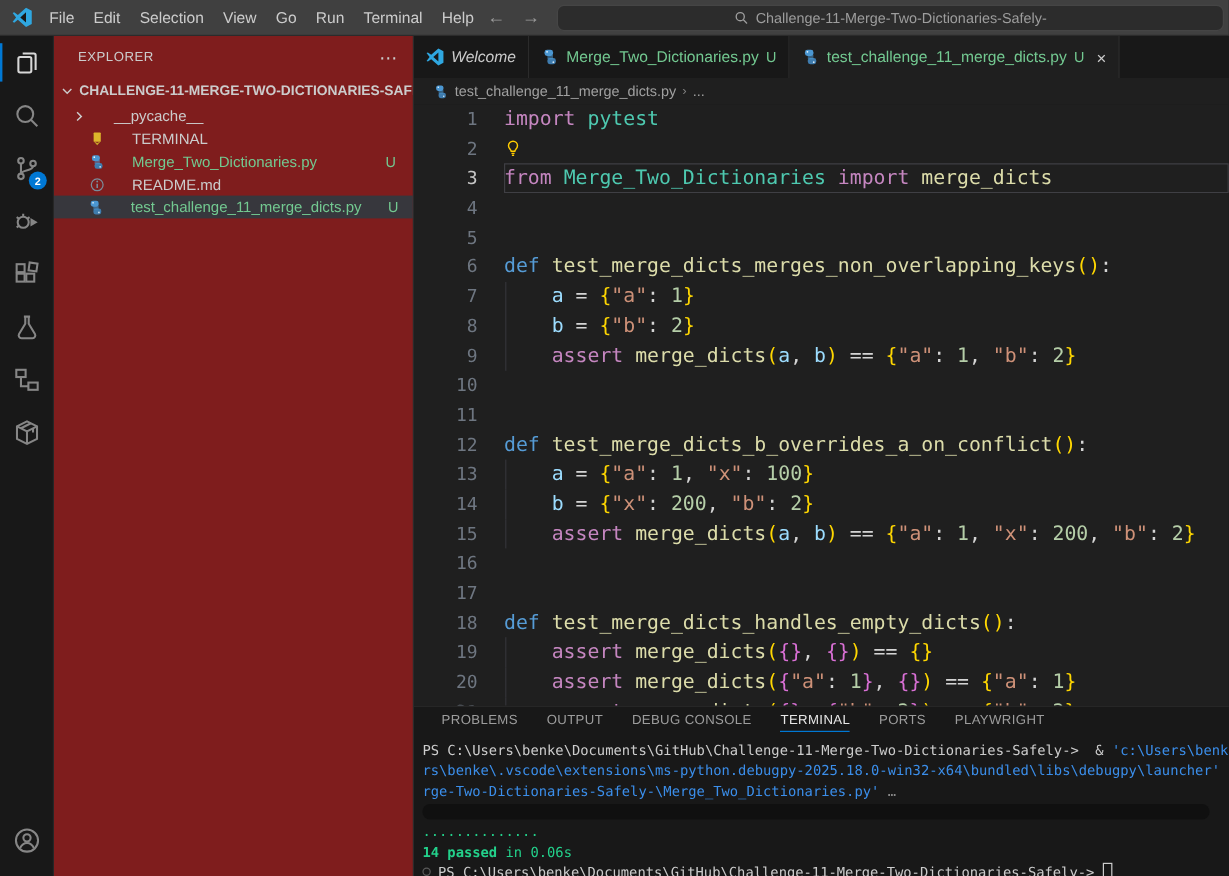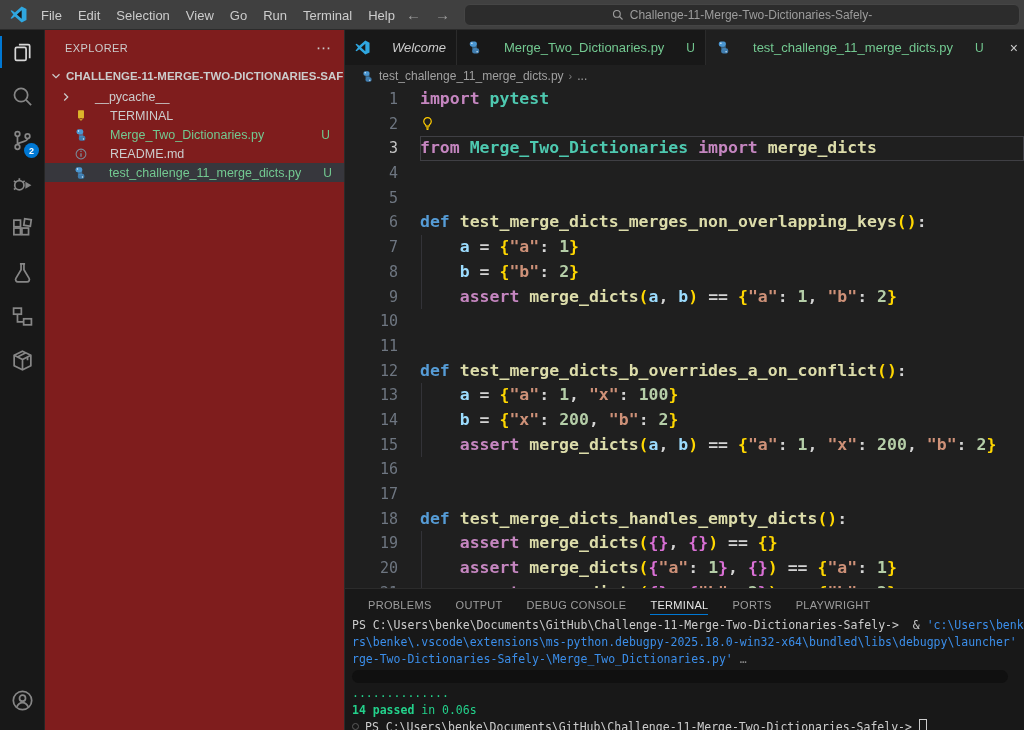--- a/index.html
+++ b/index.html
@@ -49,54 +49,54 @@
   .tree-item .chev { width:14px; display:flex; justify-content:center; color:#cccccc; }
   .tree-item .ficon { width:15px; display:flex; justify-content:center; }
   .tree-item .lbl { color:#cccccc; }
   .tree-item.git .lbl { color:#73C991; }
   .tree-item .gbadge { margin-left:auto; margin-right:14px; color:#73C991; font-size:12px; }
   .chev svg { width:14px; height:14px; }
 
   
   .editorgroup { flex:1; display:flex; flex-direction:column; min-width:0; }
   .tabsbar { height:35px; background:#181818; display:flex; flex:none; }
-  .tab { display:flex; align-items:center; gap:22px; padding:0 10px; font-size:13px;
+  .tab { display:flex; align-items:center; gap:6px; padding:0 10px; font-size:13px;
     border-right:1px solid #2b2b2b; color:#9d9d9d; background:#181818; cursor:pointer; white-space:nowrap;}
   .tab .ticon { width:15px; height:15px; display:flex; }
   .tab.active { background:#1f1f1f; }
   .tab .tlabel.git { color:#73C991; }
   .tab .tlabel.italic { font-style:italic; color:#cccccc; }
   .tab .tbadge { color:#73C991; font-size:12px; }
   .tab .tclose { color:#cccccc; font-size:14px; margin-left:4px; cursor:pointer; }
 
   .breadcrumbs { height:22px; background:#1f1f1f; display:flex; align-items:center; gap:5px;
     padding-left:16px; font-size:12px; color:#a0a0a0; flex:none; }
   .breadcrumbs .bicon { width:13px; height:13px; display:flex; }
   .bc-sep { color:#808080; font-size:11px; }
 
   
   .code { flex:1; background:#1f1f1f; overflow:hidden; position:relative;
     font-family:"DejaVu Sans Mono","Liberation Mono",monospace; font-size:16.5px; }
   .code-line { display:flex; height:24.7px; line-height:24.7px; white-space:pre; }
   .gutter { width:75px; flex:none; text-align:right; padding-right:22px;
     color:#6e7681; font-size:15px; }
   .code-line.current .gutter { color:#c6c6c6; }
-  .line-content { flex:1; position:relative;font-weight:bold; }
+  .line-content { flex:1; position:relative; }
   .code-line.current .line-content { box-shadow:inset 0 0 0 1px #3f3f44; }
   .line-content.guided::before { content:""; position:absolute; left:1px; top:0; bottom:0;
     border-left:1px solid #333338; }
   .bulb { display:inline-flex; width:15px; height:15px; vertical-align:-2px; }
   .tk-kw{color:#C586C0}.tk-ty{color:#4EC9B0}.tk-fn{color:#DCDCAA}.tk-df{color:#569CD6}
   .tk-vr{color:#9CDCFE}.tk-st{color:#CE9178}.tk-nm{color:#B5CEA8}
   .tk-b1{color:#FFD700}.tk-b2{color:#DA70D6}.tk-pl{color:#D4D4D4}
 
   
   .panel { height:142px; flex:none; background:#181818; border-top:1px solid #2b2b2b;
     display:flex; flex-direction:column; }
-  .panel-tabs { height:26px; display:flex; align-items:flex-end; gap:24px; padding-left:23px; flex:none; }
+  .panel-tabs { height:26px; display:flex; align-items:flex-start; gap:24px; padding-left:23px; flex:none; }
   .panel-tab { font-size:11px; letter-spacing:.3px; color:#9d9d9d; cursor:pointer;
     padding:5px 0 3px 0; border-bottom:1px solid transparent; }
   .panel-tab.active { color:#e7e7e7; border-bottom-color:#0078d4; }
   .terminal { flex:1; padding:2px 0 0 7px; font-family:"DejaVu Sans Mono","Liberation Mono",monospace;
     font-size:11.5px; line-height:17px; white-space:pre; overflow:hidden; }
   .tm-w{color:#cccccc}.tm-s{color:#3b8eea}.tm-dim{color:#8a8a8a}
   .tm-g{color:#23d18b}.tm-gb{color:#23d18b;font-weight:bold}
   .tm-band { width:656px; height:13px; background:#101010; border-radius:7px; margin:2px 0 2px 0; }
   .tm-circle { display:inline-block; width:7px; height:7px; border:1px solid #5a5a5a;
     border-radius:50%; margin-right:6px; vertical-align:1px; }

